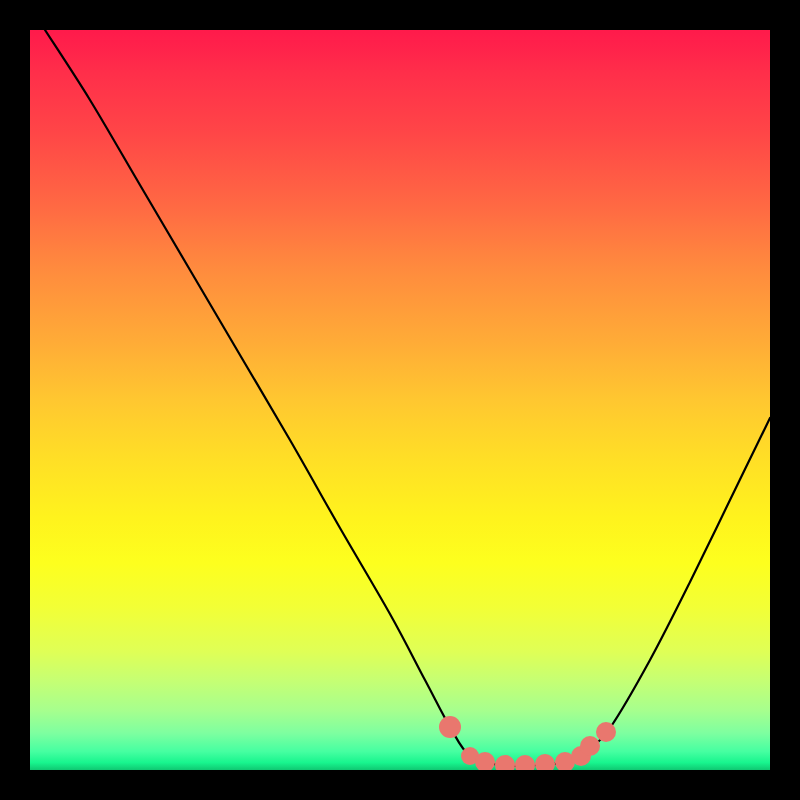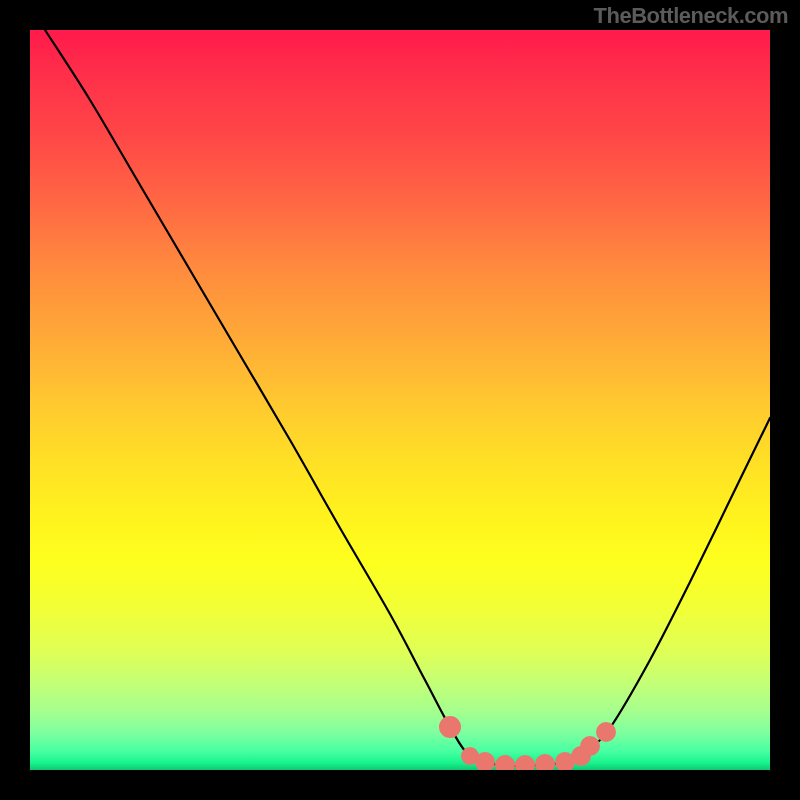--- a/index.html
+++ b/index.html
@@ -57,21 +57,20 @@
     position: absolute;
     inset: 0;
     width: 740px;
     height: 740px;
   }
 </style>
 </head>
 <body>
 
 <div class="container">
-  <div class="watermark">TheBottleneck.com</div>
   <div class="plot-area">
     <div class="gradient-bg"></div>
     <svg class="curve" viewBox="0 0 740 740" preserveAspectRatio="none">
       <path id="curve-path" fill="none" stroke="#000" stroke-width="2.2" stroke-linecap="round" d="M 15 0 C 22.5 11.7 44.2 44.2 60.0 70.0 C 75.8 95.8 93.3 126.7 110.0 155.0 C 126.7 183.3 143.3 211.7 160.0 240.0 C 176.7 268.3 193.3 296.7 210.0 325.0 C 226.7 353.3 243.3 381.2 260.0 410.0 C 276.7 438.8 293.3 469.0 310.0 498.0 C 326.7 527.0 345.8 558.7 360.0 584.0 C 374.2 609.3 385.0 631.2 395.0 650.0 C 405.0 668.8 412.5 684.3 420.0 697.0 C 427.5 709.7 431.7 719.7 440.0 726.0 C 448.3 732.3 458.3 733.5 470.0 735.0 C 481.7 736.5 498.3 735.7 510.0 735.0 C 521.7 734.3 532.0 733.5 540.0 731.0 C 548.0 728.5 551.3 725.5 558.0 720.0 C 564.7 714.5 569.7 713.0 580.0 698.0 C 590.3 683.0 606.7 654.3 620.0 630.0 C 633.3 605.7 646.7 578.7 660.0 552.0 C 673.3 525.3 686.7 497.3 700.0 470.0 C 713.3 442.7 733.3 401.7 740.0 388.0 "></path>
       <g id="marker-group">
           <circle cx="420" cy="697" r="11" fill="#e9776e"></circle>
           <circle cx="440" cy="726" r="9" fill="#e9776e"></circle>
           <circle cx="455" cy="732" r="10" fill="#e9776e"></circle>
           <circle cx="475" cy="735" r="10" fill="#e9776e"></circle>
           <circle cx="495" cy="735" r="10" fill="#e9776e"></circle>

